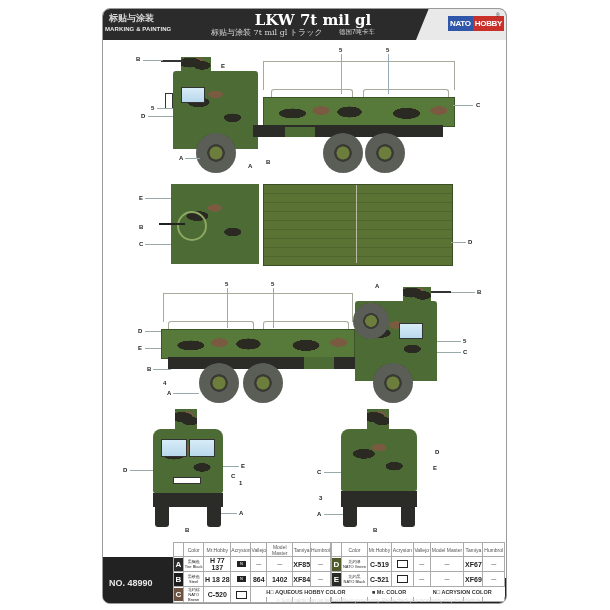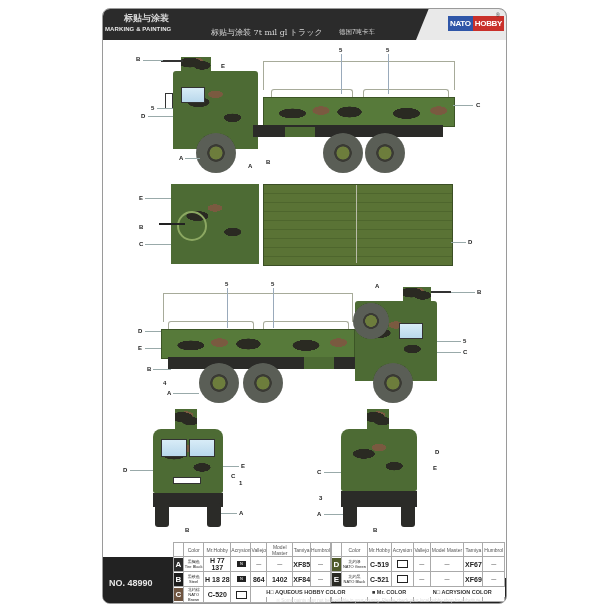--- a/index.html
+++ b/index.html
@@ -1,19 +1,19 @@
 <!DOCTYPE html>
 <html><head>
 <meta charset="utf-8">
 <style>
   html, body { margin:0; padding:0; background:#ffffff; }
   body { width:610px; height:610px; position:relative; overflow:hidden; font-family:"Liberation Sans", sans-serif; }
   .sheet { position:absolute; left:102px; top:8px; width:403px; height:594px; border:1px solid #9a9a9a; border-radius:8px; background:#fff; overflow:hidden; }
   .header { position:absolute; left:0; top:0; width:403px; height:31px; background:#2b2b2b; }
-  .header .hl { position:absolute; left:6px; top:3px; color:#d8d8d8; font-size:9px; font-weight:bold; text-align:right; width:60px; }
+  .header .hl { position:absolute; left:6px; top:3px; color:#d8d8d8; font-size:9px; font-weight:bold; text-align:left; width:60px; }
   .header .hl2 { position:absolute; left:2px; top:17px; color:#e6e6e6; font-size:6px; font-weight:bold; letter-spacing:0.1px; }
   .header .title { position:absolute; left:120px; top:2px; width:180px; text-align:center; color:#ffffff; font-family:"DejaVu Serif", serif; font-weight:bold; font-size:15px; }
   .header .sub-jp { position:absolute; left:108px; top:18px; color:#d8d8d8; font-family:"DejaVu Serif", serif; font-size:8px; }
   .header .sub-cn { position:absolute; left:236px; top:19px; color:#d8d8d8; font-size:6.5px; }
   .logo-wedge { position:absolute; right:0; top:0; width:90px; height:31px; background:#e9e9e9; clip-path:polygon(14% 0,100% 0,100% 100%,0 100%); }
   .logo { position:absolute; left:345px; top:7px; height:15px; display:flex; font-size:8px; font-weight:bold; color:#fff; letter-spacing:-0.3px; }
   .logo span { display:flex; align-items:center; padding:0 2px; }
   .logo .l1 { background:#2f56a8; }
   .logo .l2 { background:#c9302a; }
   .reg { position:absolute; left:393px; top:3px; font-size:5px; color:#333; }
@@ -58,20 +58,21 @@
   .disclaimer { position:absolute; left:150px; top:588px; width:252px; font-size:4.5px; color:#ddd; text-align:center; }
 </style>
 </head>
 <body>
 
 <div class="sheet">
 
   <div class="header">
     <div class="hl">标贴与涂装</div>
     <div class="hl2">MARKING &amp; PAINTING</div>
+    <div class="title">LKW 7t mil gl</div>
     <div class="sub-jp">标贴与涂装 7t mil gl トラック</div>
     <div class="sub-cn">德国7吨卡车</div>
     <div class="logo-wedge"></div>
     <div class="logo">
       <span class="l1">NATO</span>
       <span class="l2">HOBBY</span>
     </div>
     <div class="reg">®</div>
   </div>
 

